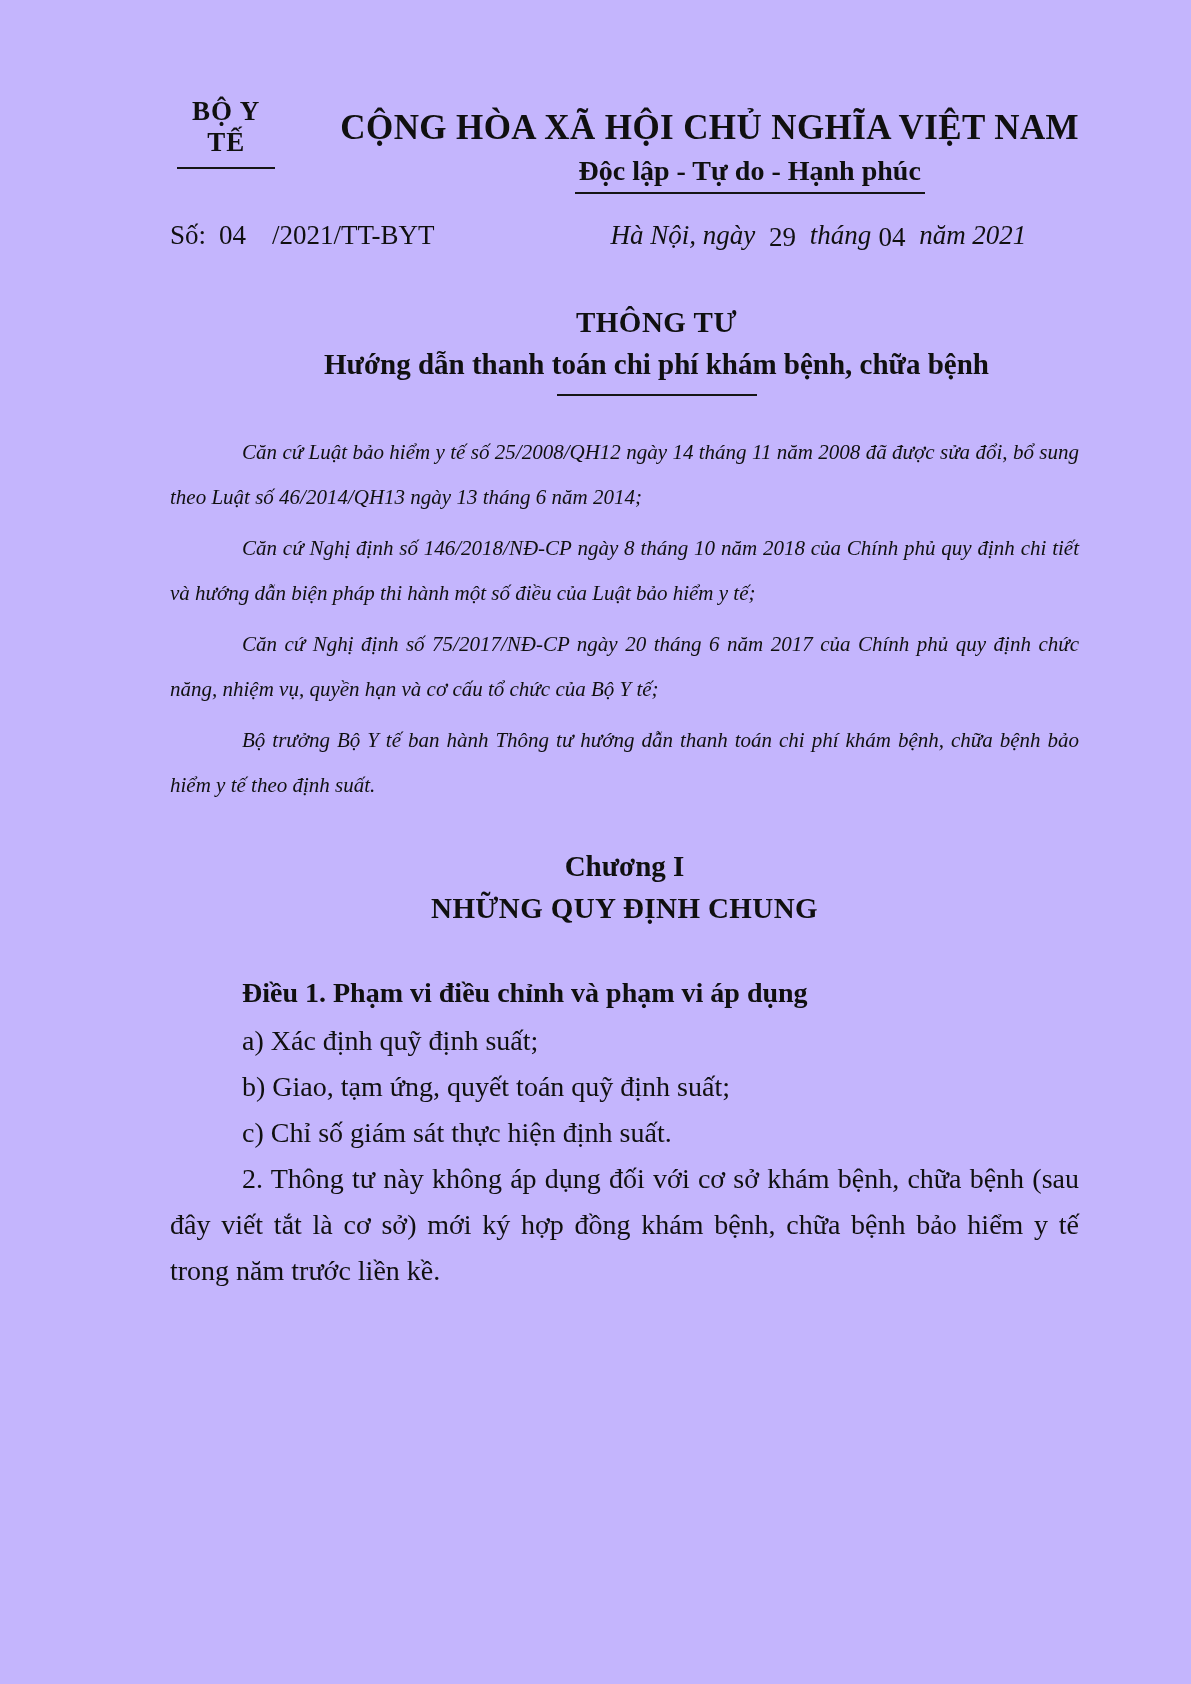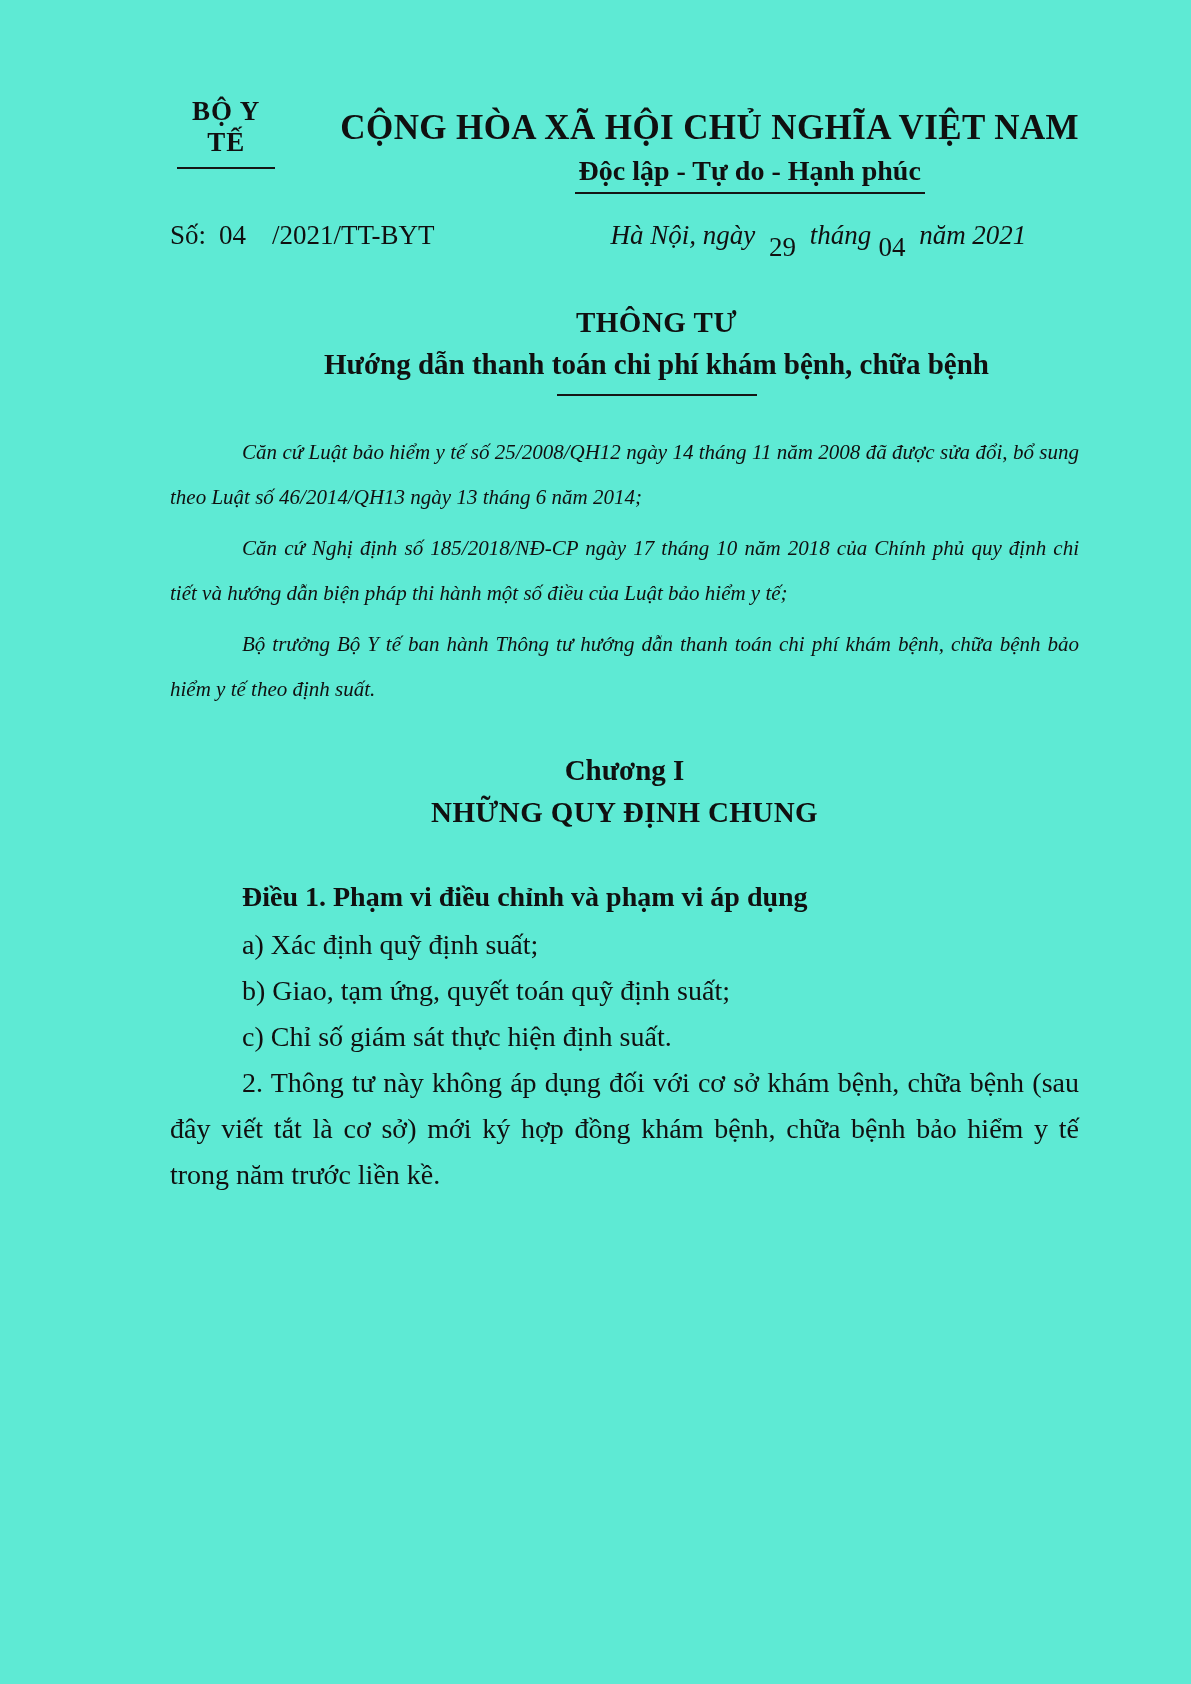--- a/index.html
+++ b/index.html
@@ -4,21 +4,21 @@
 <style>
   * { box-sizing: border-box; margin: 0; padding: 0; }
   html, body { background: #e8e8e8; }
   body { font-family: "Liberation Serif", "DejaVu Serif", serif; color: #101010; }
 
   .page {
     position: relative;
     width: 1191px;
     height: 1684px;
     margin: 0 auto;
-    background: #5eead4;
+    background: #c4b5fd;
     overflow: hidden;
   }
 
   .content { padding: 94px 112px 0 170px; }
 
   
   .letterhead { display: flex; align-items: flex-start; }
   .hdr-left { width: 260px; text-align: center; padding-top: 2px; }
   .agency-name {
     display: inline-block;
@@ -49,21 +49,21 @@
     text-align: center;
     font-size: 27px;
     font-style: italic;
     padding-left: 58px;
     white-space: nowrap;
   }
   .dateline .fill-num {
     font-style: normal;
     margin: 0 7px;
     position: relative;
-    top: 12px;
+    top: 2px;
   }
 
   
   .title-block { margin-top: 50px; text-align: center; padding-left: 64px; }
   .doc-type { font-weight: bold; font-size: 29px; line-height: 42px; letter-spacing: 0.5px; }
   .subject { font-weight: bold; font-size: 29px; line-height: 42px; }
   .title-rule { width: 200px; height: 2px; background: #151515; margin: 9px auto 0; }
 
   
   .preamble-section { margin-top: 34px; }
@@ -127,21 +127,22 @@
     </div>
 
     <div class="title-block">
       <div class="doc-type">THÔNG TƯ</div>
       <div class="subject">Hướng dẫn thanh toán chi phí khám bệnh, chữa bệnh</div>
       <div class="title-rule"></div>
     </div>
 
     <section class="preamble-section">
       <p class="preamble">Căn cứ Luật bảo hiểm y tế số 25/2008/QH12 ngày 14 tháng 11 năm 2008 đã được sửa đổi, bổ sung theo Luật số 46/2014/QH13 ngày 13 tháng 6 năm 2014;</p>
-      <p class="preamble">Căn cứ Nghị định số 185/2018/NĐ-CP ngày 17 tháng 10 năm 2018 của Chính phủ quy định chi tiết và hướng dẫn biện pháp thi hành một số điều của Luật bảo hiểm y tế;</p>
+      <p class="preamble">Căn cứ Nghị định số 146/2018/NĐ-CP ngày 8 tháng 10 năm 2018 của Chính phủ quy định chi tiết và hướng dẫn biện pháp thi hành một số điều của Luật bảo hiểm y tế;</p>
+      <p class="preamble">Căn cứ Nghị định số 75/2017/NĐ-CP ngày 20 tháng 6 năm 2017 của Chính phủ quy định chức năng, nhiệm vụ, quyền hạn và cơ cấu tổ chức của Bộ Y tế;</p>
       <p class="preamble">Bộ trưởng Bộ Y tế ban hành Thông tư hướng dẫn thanh toán chi phí khám bệnh, chữa bệnh bảo hiểm y tế theo định suất.</p>
     </section>
 
     <div class="chapter-block">
       <div class="chapter-number">Chương I</div>
       <div class="chapter-title">NHỮNG QUY ĐỊNH CHUNG</div>
     </div>
 
     <section class="article-section">
       <p class="article-heading">Điều 1. Phạm vi điều chỉnh và phạm vi áp dụng</p>

